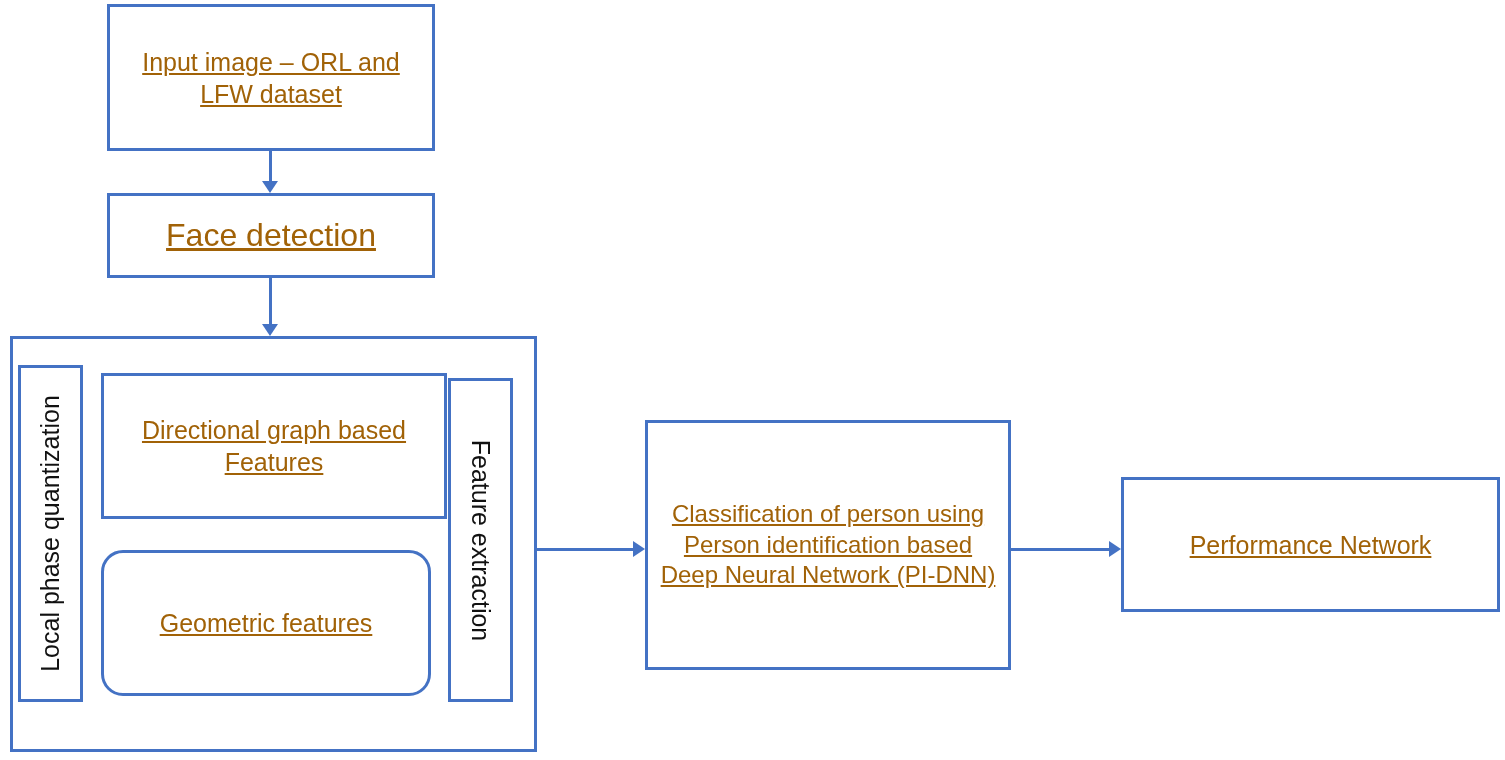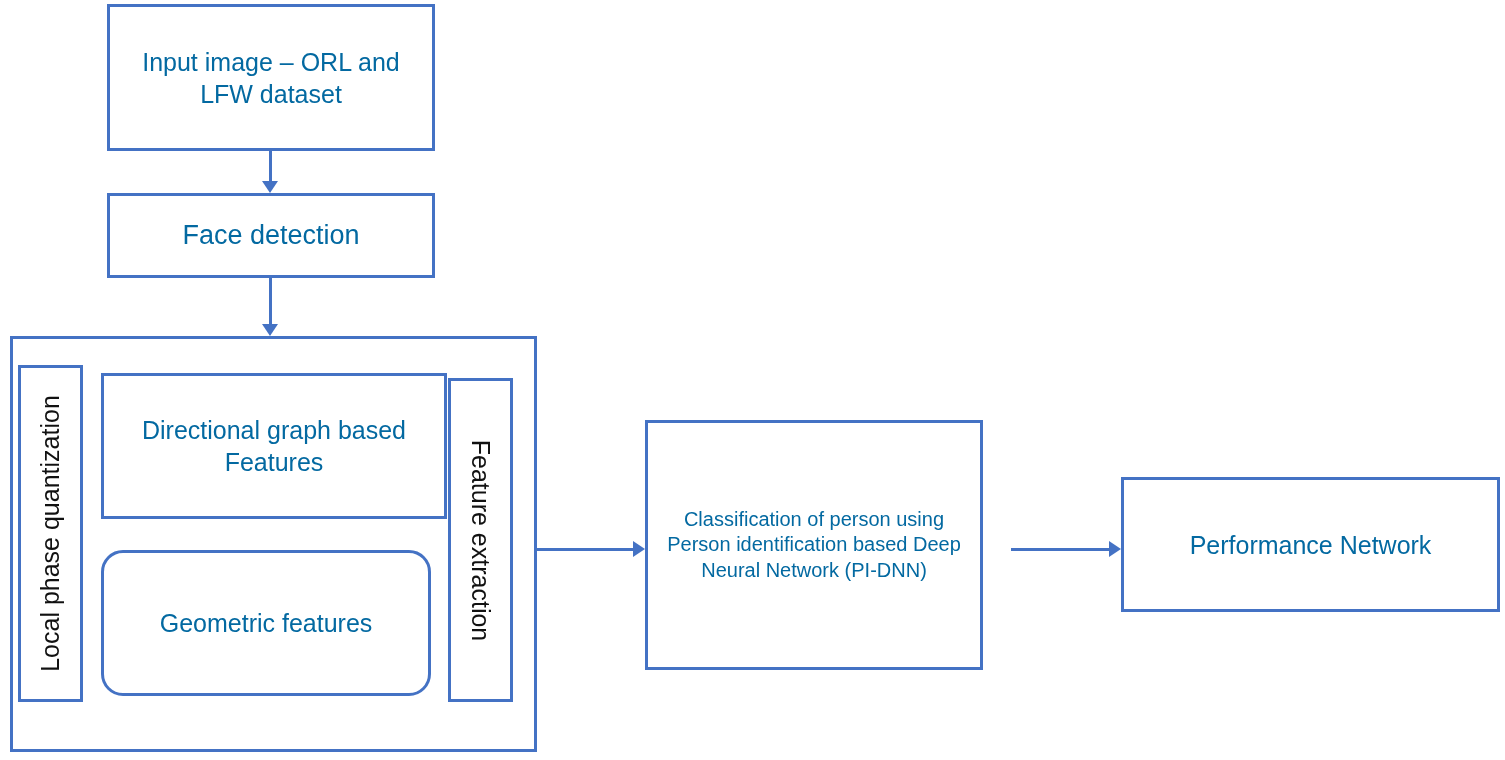--- a/index.html
+++ b/index.html
@@ -17,23 +17,24 @@
   }
   .node {
     position: absolute;
     box-sizing: border-box;
     border: 3px solid #4472C4;
     background: #ffffff;
     display: flex;
     align-items: center;
     justify-content: center;
     text-align: center;
-    color: #0369a1;
+    color: #a16207;
     line-height: 1.28;
     padding: 4px 8px;
+    text-decoration: underline;
   }
   .group-box {
     position: absolute;
     box-sizing: border-box;
     border: 3px solid #4472C4;
     background: #ffffff;
   }
   .vert-node {
     position: absolute;
     box-sizing: border-box;
@@ -47,27 +48,27 @@
   .vert-label {
     white-space: nowrap;
     color: #111111;
     line-height: 1;
   }
   .rot-ccw { transform: rotate(-90deg); }
   .rot-cw  { transform: rotate(90deg); }
 
   
   #node-input       { left: 107px; top: 4px;   width: 328px; height: 147px; font-size: 25px; }
-  #node-face        { left: 107px; top: 193px; width: 328px; height: 85px;  font-size: 27px; }
+  #node-face        { left: 107px; top: 193px; width: 328px; height: 85px;  font-size: 32px; }
   #group-lpq        { left: 10px;  top: 336px; width: 527px; height: 416px; }
   #node-lpq         { left: 18px;  top: 365px; width: 65px;  height: 337px; }
   #node-dir         { left: 101px; top: 373px; width: 346px; height: 146px; font-size: 25px; }
   #node-geo         { left: 101px; top: 550px; width: 330px; height: 146px; font-size: 25px; border-radius: 22px; }
   #node-featextract { left: 448px; top: 378px; width: 65px;  height: 324px; }
-  #node-classify    { left: 645px; top: 420px; width: 338px; height: 250px; font-size: 20px; }
+  #node-classify    { left: 645px; top: 420px; width: 366px; height: 250px; font-size: 24px; }
   #node-perf        { left: 1121px; top: 477px; width: 379px; height: 135px; font-size: 25px; }
 
   #lbl-lpq  { font-size: 25px; }
   #lbl-feat { font-size: 25px; }
 
   
   .conn-line {
     position: absolute;
     background: #4472C4;
   }

